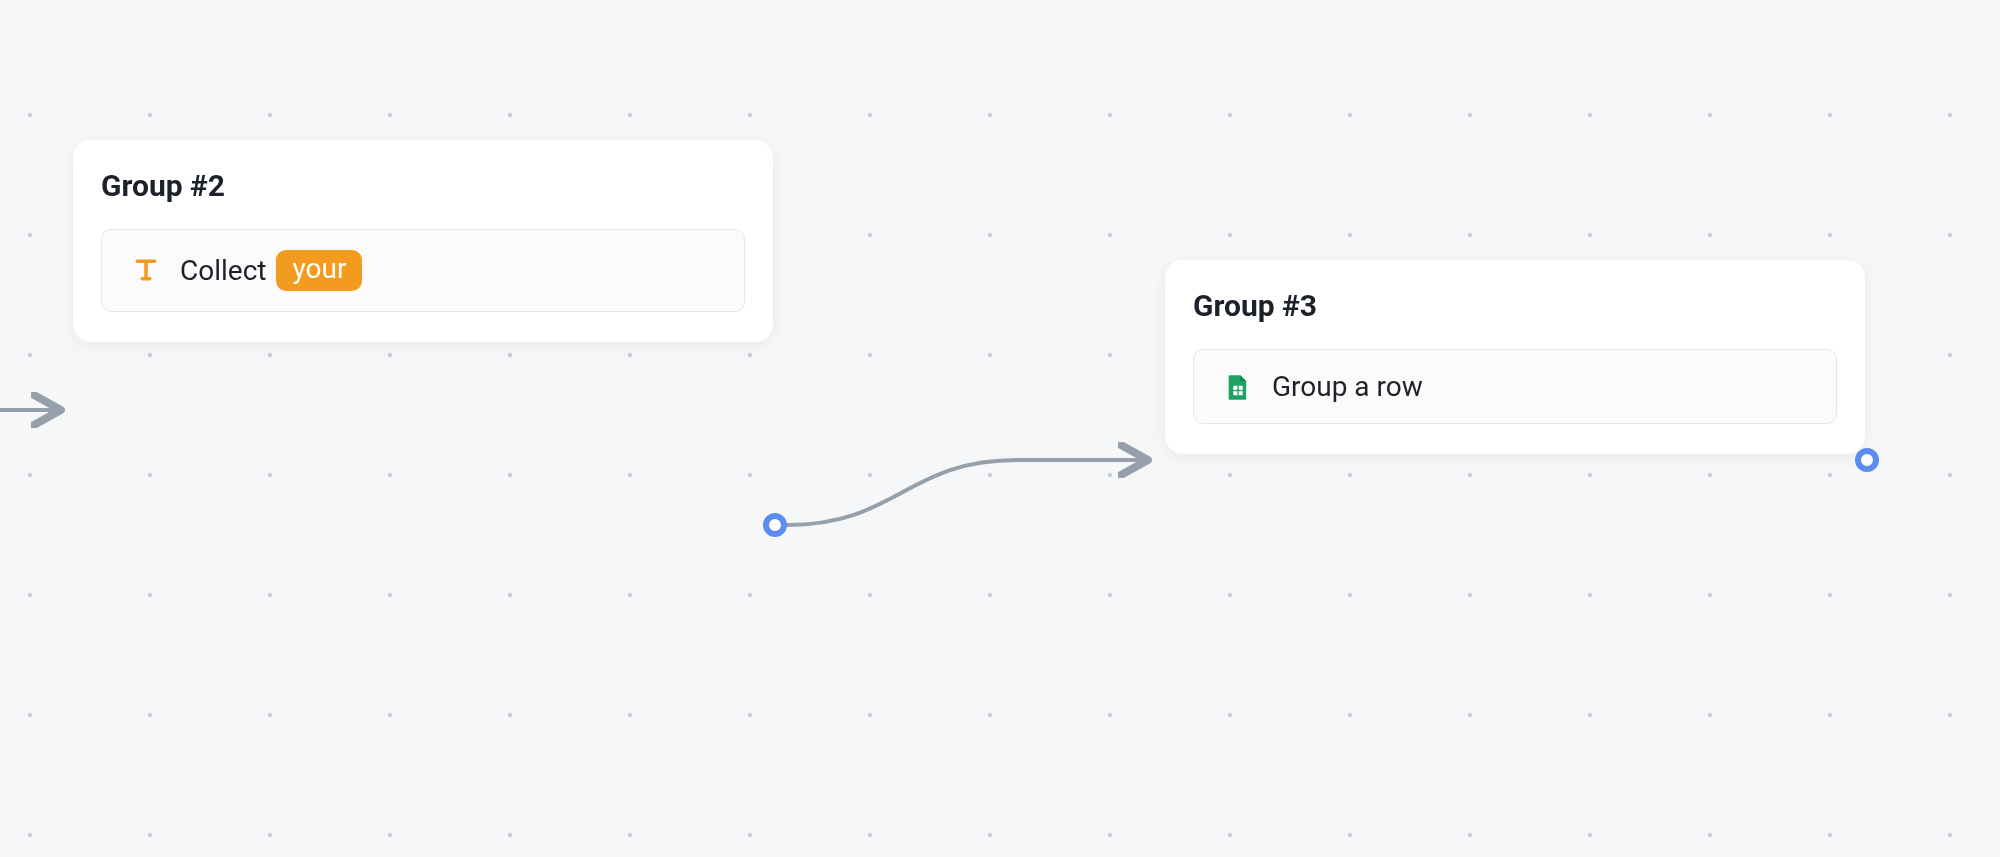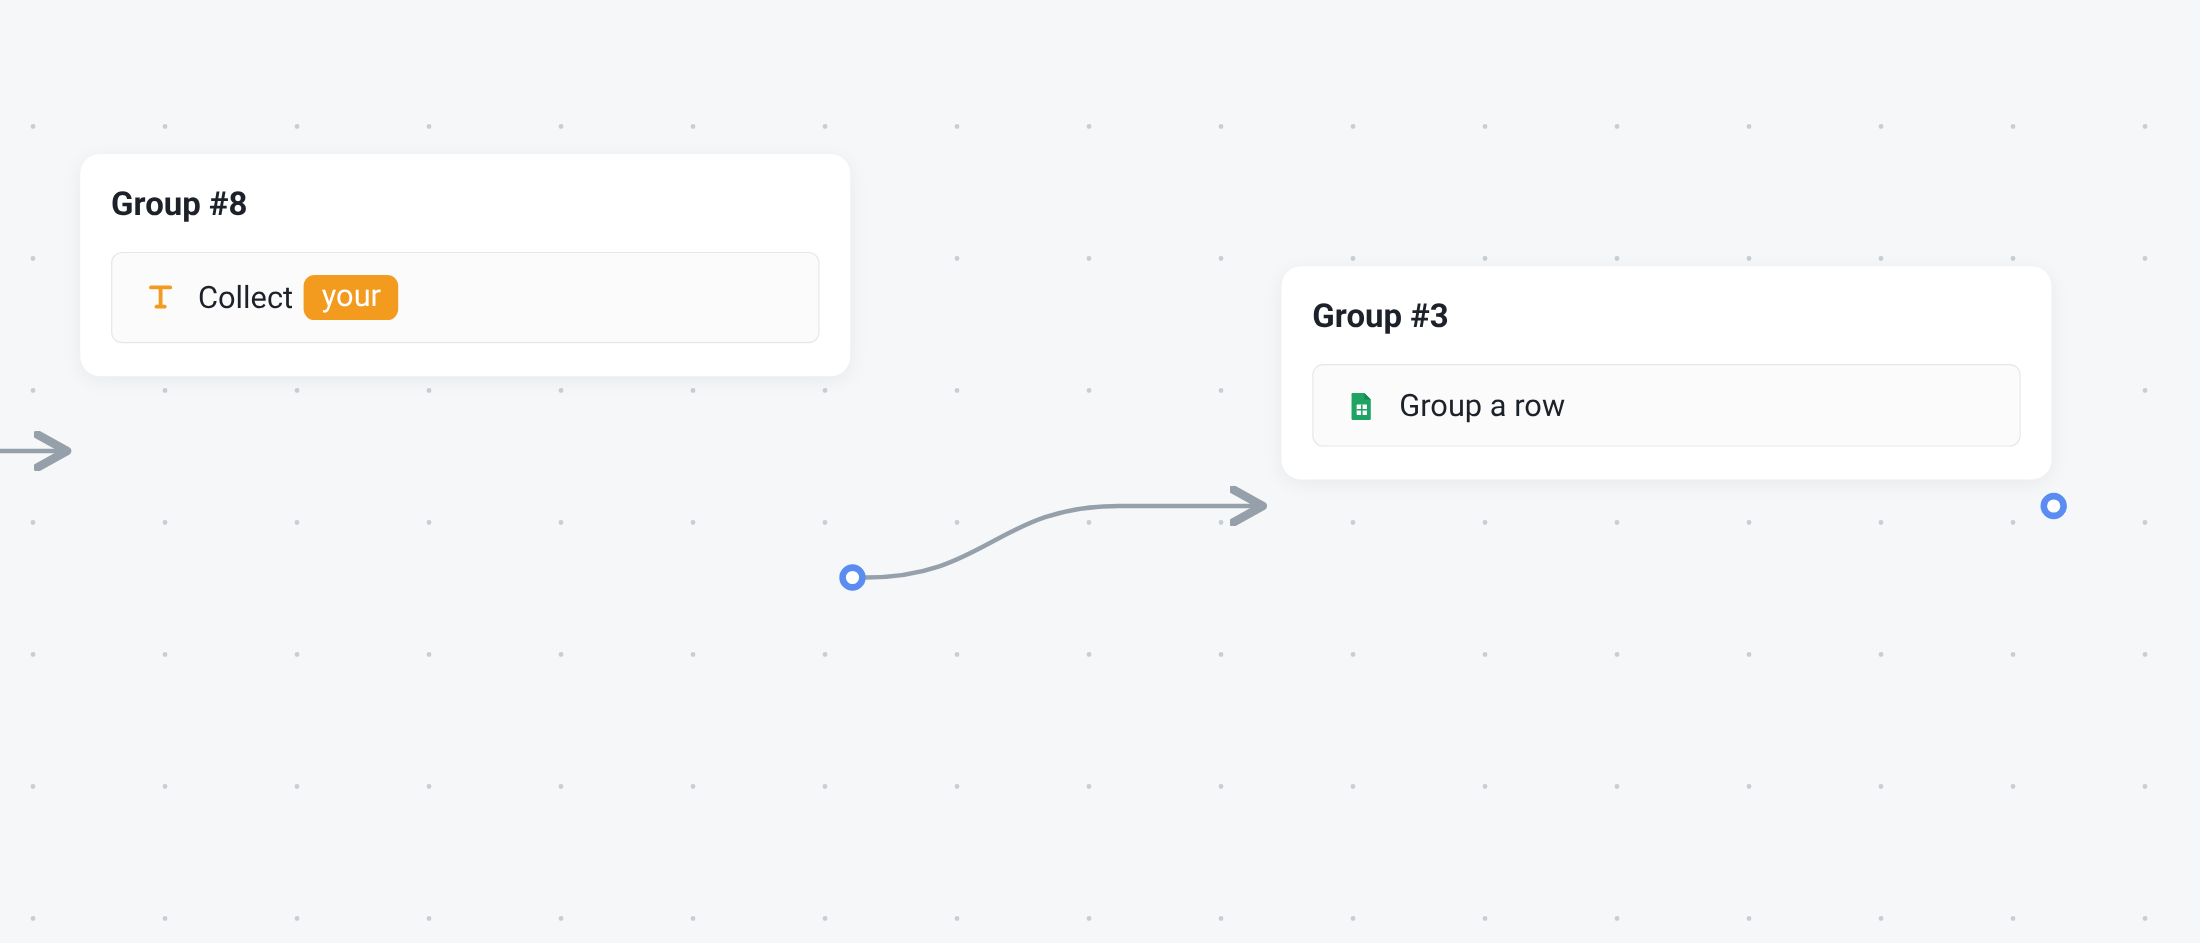--- a/index.html
+++ b/index.html
@@ -222,21 +222,21 @@
   <svg class="connector" style="left:0; top:390px;" width="70" height="40">
     <defs>
       <marker id="arrowL" viewBox="0 0 12 12" refX="9" refY="6" markerWidth="9" markerHeight="9" orient="auto-start-reverse">
         <path d="M1,1 L10,6 L1,11" fill="none" stroke="#96a0ab" stroke-width="2.6" stroke-linecap="round" stroke-linejoin="round"></path>
       </marker>
     </defs>
     <line x1="0" y1="20" x2="58" y2="20" stroke="#96a0ab" stroke-width="4" stroke-linecap="round" marker-end="url(#arrowL)"></line>
   </svg>
 
   <div class="card" style="left:73px; top:140px; width:700px;">
-    <div class="card-title">Group #8</div>
+    <div class="card-title">Group #2</div>
 
 
     <div class="block">
       <span class="icon-box">
         <svg width="30" height="30" viewBox="0 0 24 24" fill="none">
           <path d="M5 5h14M12 5v14M9 19h6" stroke="#f39b1e" stroke-width="2.8" stroke-linecap="round"></path>
         </svg>
       </span>
       <span class="block-label">
         <span>Collect </span>
@@ -249,21 +249,21 @@
 
   <svg class="connector" style="left:787px; top:440px;" width="400" height="120">
     <defs>
       <marker id="arrowR" viewBox="0 0 12 12" refX="9" refY="6" markerWidth="9" markerHeight="9" orient="auto-start-reverse">
         <path d="M1,1 L10,6 L1,11" fill="none" stroke="#96a0ab" stroke-width="2.6" stroke-linecap="round" stroke-linejoin="round"></path>
       </marker>
     </defs>
     <path d="M 0 85 C 110 85, 120 20, 230 20 L 358 20" fill="none" stroke="#96a0ab" stroke-width="4" stroke-linecap="round" marker-end="url(#arrowR)"></path>
   </svg>
 
-  <div class="card" style="left:1165px; top:242px; width:700px;">
+  <div class="card" style="left:1165px; top:260px; width:700px;">
     <div class="card-title">Group #3</div>
 
     <div class="block">
       <span class="icon-box">
         <svg width="28" height="28" viewBox="0 0 24 24">
           <path d="M5 2h9l5 5v15a1 1 0 0 1-1 1H5a1 1 0 0 1-1-1V3a1 1 0 0 1 1-1z" fill="#1ea362"></path>
           <path d="M14 2v5h5" fill="#16884f"></path>
           <rect x="8" y="11" width="8" height="8" rx="0.5" fill="#ffffff"></rect>
           <line x1="8" y1="15" x2="16" y2="15" stroke="#1ea362" stroke-width="1.2"></line>
           <line x1="12" y1="11" x2="12" y2="19" stroke="#1ea362" stroke-width="1.2"></line>

